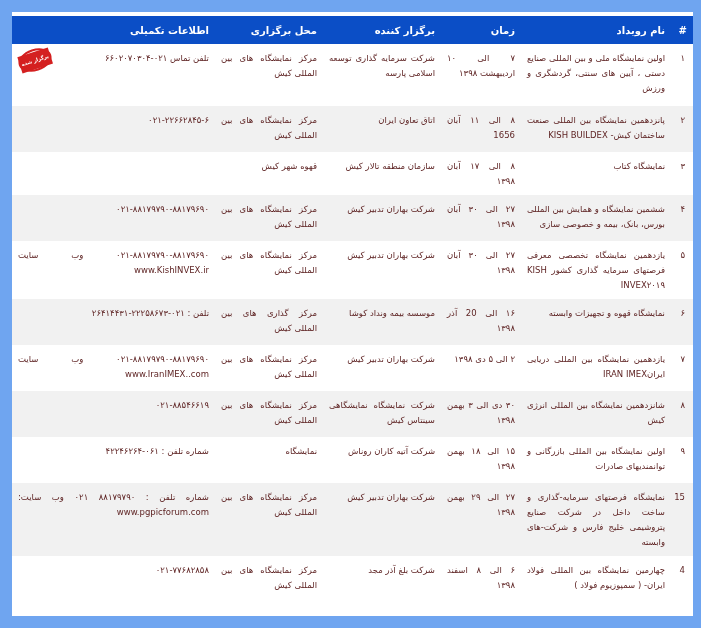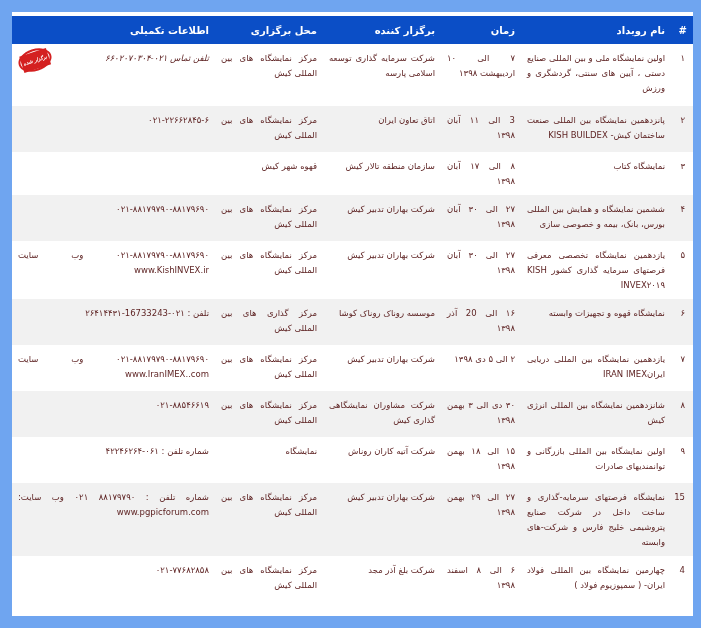--- a/index.html
+++ b/index.html
@@ -56,21 +56,21 @@
     display: flex; align-items: center; justify-content: center;
   }
   .stamp span {
     background: #d42020;
     color: #fff;
     font-size: 5px;
     font-weight: bold;
     padding: 1px 2px;
     white-space: nowrap;
   }
-  td.info-cell { position: relative; font-style: italic; }
+  td.info-cell { position: relative; }
 </style>
 </head>
 <body>
 
 <div class="panel">
   <table>
     <colgroup>
       <col style="width:22px">
       <col style="width:150px">
       <col style="width:80px">
@@ -98,21 +98,21 @@
         <td class="info info-cell">
           <span>تلفن تماس ۰۲۱-۶۶۰۲۰۷۰۳۰۴</span>
           <div class="stamp">
             <span>برگزار شده</span>
           </div>
         </td>
       </tr>
       <tr style="height:46px">
         <td class="num">۲</td>
         <td>پانزدهمین نمایشگاه بین المللی صنعت ساختمان کیش- KISH BUILDEX</td>
-        <td>3 الی ۱۱ آبان ۱۳۹۸</td>
+        <td>۸ الی ۱۱ آبان 1656</td>
         <td>اتاق تعاون ایران</td>
         <td>مرکز نمایشگاه های بین المللی کیش</td>
         <td class="info">۰۲۱-۲۲۶۶۲۸۴۵-۶</td>
       </tr>
       <tr style="height:30px">
         <td class="num">۳</td>
         <td>نمایشگاه کتاب</td>
         <td>۸ الی ۱۷ آبان ۱۳۹۸</td>
         <td>سازمان منطقه تالار کیش</td>
         <td>قهوه شهر کیش</td>
@@ -131,37 +131,37 @@
         <td>یازدهمین نمایشگاه تخصصی معرفی فرصتهای سرمایه گذاری کشور KISH INVEX۲۰۱۹</td>
         <td>۲۷ الی ۳۰ آبان ۱۳۹۸</td>
         <td>شرکت بهاران تدبیر کیش</td>
         <td>مرکز نمایشگاه های بین المللی کیش</td>
         <td class="info">۰۲۱-۸۸۱۷۹۷۹۰-۸۸۱۷۹۶۹۰ وب سایت www.KishINVEX.ir</td>
       </tr>
       <tr style="height:46px">
         <td class="num">۶</td>
         <td>نمایشگاه قهوه و تجهیزات وابسته</td>
         <td>۱۶ الی 20 آذر ۱۳۹۸</td>
-        <td>موسسه روناک روناک کوشا</td>
+        <td>موسسه بیمه ونداد کوشا</td>
         <td>مرکز گذاری های بین المللی کیش</td>
-        <td class="info">تلفن : ۰۲۱-16733243-۲۶۴۱۴۴۳۱</td>
+        <td class="info">تلفن : ۰۲۱-۲۲۲۵۸۶۷۳-۲۶۴۱۴۴۳۱</td>
       </tr>
       <tr style="height:46px">
         <td class="num">۷</td>
         <td>یازدهمین نمایشگاه بین المللی دریایی ایرانIRAN IMEX</td>
         <td>۲ الی ۵ دی ۱۳۹۸</td>
         <td>شرکت بهاران تدبیر کیش</td>
         <td>مرکز نمایشگاه های بین المللی کیش</td>
         <td class="info">۰۲۱-۸۸۱۷۹۷۹۰-۸۸۱۷۹۶۹۰ وب سایت www.IranIMEX..com</td>
       </tr>
       <tr style="height:46px">
         <td class="num">۸</td>
         <td>شانزدهمین نمایشگاه بین المللی انرژی کیش</td>
         <td>۳۰ دی الی ۳ بهمن ۱۳۹۸</td>
-        <td>شرکت مشاوران نمایشگاهی گذاری کیش</td>
+        <td>شرکت نمایشگاه نمایشگاهی سینتاس کیش</td>
         <td>مرکز نمایشگاه های بین المللی کیش</td>
         <td class="info">۰۲۱-۸۸۵۴۶۶۱۹</td>
       </tr>
       <tr style="height:46px">
         <td class="num">۹</td>
         <td>اولین نمایشگاه بین المللی بازرگانی و توانمندیهای صادرات</td>
         <td>۱۵ الی ۱۸ بهمن ۱۳۹۸</td>
         <td>شرکت آتیه کاران روناش</td>
         <td>نمایشگاه</td>
         <td class="info">شماره تلفن : ۰۶۱-۴۲۲۴۶۲۶۴</td>

